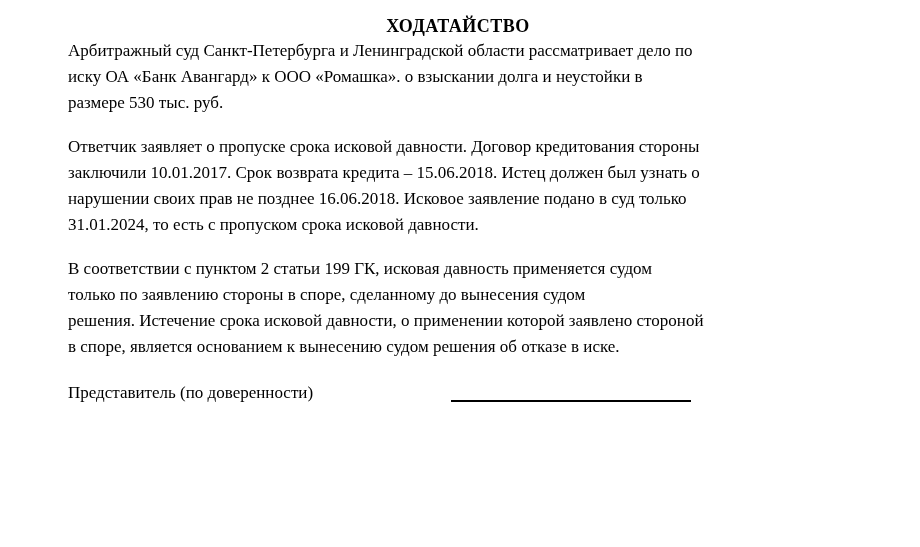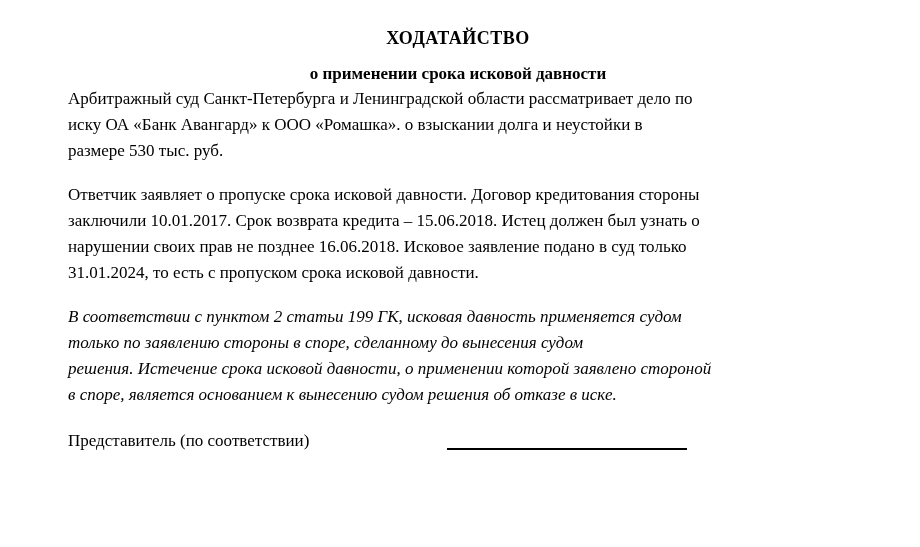--- a/index.html
+++ b/index.html
@@ -15,21 +15,21 @@
     overflow: hidden;
   }
   .doc {
     box-sizing: border-box;
     width: 920px;
     height: 547px;
     padding: 14px 72px 0 68px;
     background: #ffffff;
   }
   .doc-title {
-    margin: 12px;
+    margin: 0;
     text-align: center;
     font-size: 18px;
     line-height: 24px;
     font-weight: bold;
     letter-spacing: 0.5px;
   }
   .doc-subtitle {
     margin: 0;
     text-align: center;
     font-size: 17px;
@@ -39,21 +39,20 @@
   .para {
     margin: 0 0 18px 0;
     font-size: 17px;
     line-height: 26px;
     white-space: pre-line; 
   }
   .para.first {
   }
   .para.tight {
     margin-bottom: 20px;
-    font-style: italic;
   }
   .signature-row {
     margin-top: 16px;
     display: flex;
     align-items: flex-end;
     font-size: 17px;
     line-height: 26px;
   }
   .signature-label {
     white-space: nowrap;
@@ -67,35 +66,34 @@
     height: 14px;
   }
 </style>
 </head>
 <body>
 
 <div class="doc">
 
   <h1 class="doc-title">ХОДАТАЙСТВО</h1>
 
-  <h2 class="doc-subtitle">о применении срока исковой давности</h2>
 
   <p class="para first">Арбитражный суд Санкт-Петербурга и Ленинградской области рассматривает дело по
 иску ОА «Банк Авангард» к ООО «Ромашка». о взыскании долга и неустойки в
 размере 530 тыс. руб.</p>
 
   <p class="para">Ответчик заявляет о пропуске срока исковой давности. Договор кредитования стороны
 заключили 10.01.2017. Срок возврата кредита – 15.06.2018. Истец должен был узнать о
 нарушении своих прав не позднее 16.06.2018. Исковое заявление подано в суд только
 31.01.2024, то есть с пропуском срока исковой давности.</p>
 
   <p class="para tight">В соответствии с пунктом 2 статьи 199 ГК, исковая давность применяется судом
 только по заявлению стороны в споре, сделанному до вынесения судом
 решения. Истечение срока исковой давности, о применении которой заявлено стороной
 в споре, является основанием к вынесению судом решения об отказе в иске.</p>
 
 
   <div class="signature-row">
-    <span class="signature-label">Представитель (по соответствии)</span>
+    <span class="signature-label">Представитель (по доверенности)</span>
     <span class="signature-line"></span>
   </div>
 
 </div>
 
 </body></html>

